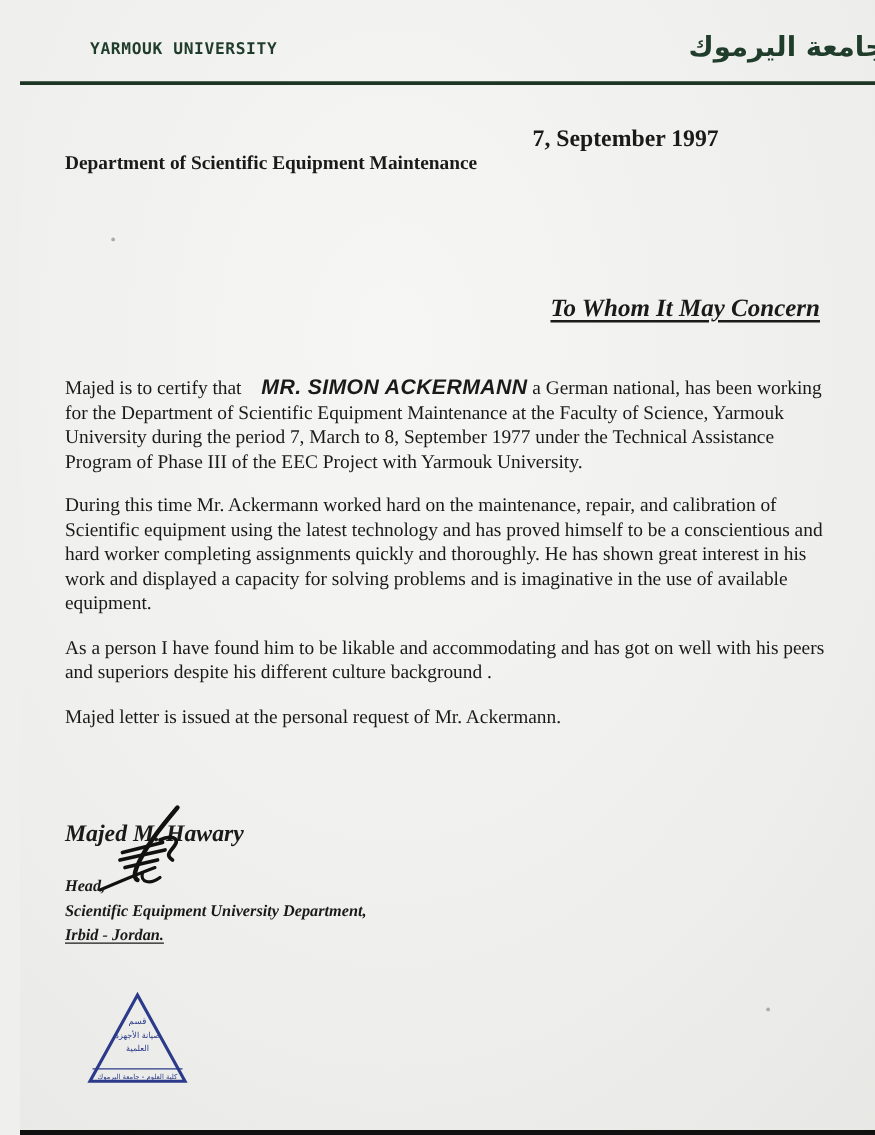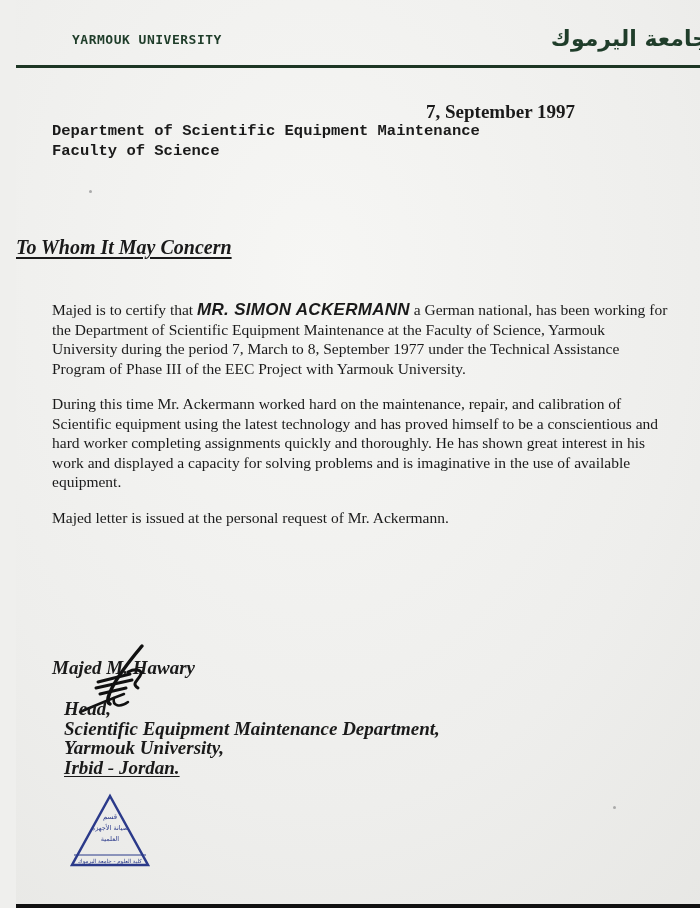--- a/index.html
+++ b/index.html
@@ -33,45 +33,45 @@
     background: #1d3624;
   }
   .date {
     position: absolute; left: 410px; top: 101px;
     font-weight: bold; font-size: 19px;
   }
   .dept {
     position: absolute; left: 36px; top: 121px;
     font-weight: bold; font-size: 15.5px; line-height: 20px;
   }
-  .dept div { white-space: nowrap; font-family: Liberation Mono, monospace; }
+  .dept div { white-space: nowrap; }
   .subject {
-    position: absolute; left: 0; width: 640px; top: 236px; text-align: left;
+    position: absolute; left: 0; width: 640px; top: 236px; text-align: right;
     font-weight: bold; font-style: italic; font-size: 20px;
     text-decoration: underline; text-underline-offset: 3px;
   }
   .body {
     position: absolute; left: 36px; top: 300px; width: 620px;
     font-size: 15.5px; line-height: 19.5px;
   }
   .body p { margin: 0 0 16px 0; }
   .name {
     font-family: "Liberation Sans", sans-serif;
-    font-weight: bold; font-style: italic; font-size: 17px; letter-spacing: 0.3px;
+    font-weight: bold; font-style: italic; font-size: 17px; letter-spacing: 0.3px; margin-left: 12px;
   }
   .sig-name {
     position: absolute; left: 36px; top: 657px;
     font-weight: bold; font-style: italic; font-size: 19px;
   }
   .signature {
     position: absolute; left: 58px; top: 642px; width: 100px; height: 80px;
   }
   .sig-block {
     position: absolute; left: 36px; top: 699px;
-    font-weight: bold; font-style: italic; font-size: 19px; line-height: 19.5px; margin-left: 12px;
+    font-weight: bold; font-style: italic; font-size: 13px; line-height: 19.5px;
   }
   .sig-block div { white-space: nowrap; }
   .sig-block .ul { text-decoration: underline; text-underline-offset: 2px; }
   .stamp {
     position: absolute; left: 52px; top: 793px; width: 84px; height: 76px;
   }
   .bottom-bar {
     position: absolute; left: 0; bottom: 0; width: 700px; height: 4px; background: #111;
   }
   .speck { position: absolute; width: 3px; height: 3px; border-radius: 50%; background: #aaa; }
@@ -82,45 +82,44 @@
 <div class="page">
 
   <div class="lh-en">YARMOUK UNIVERSITY</div>
   <div class="lh-ar">جامعة اليرموك</div>
   <div class="lh-rule"></div>
 
   <div class="date">7, September 1997</div>
 
   <div class="dept">
     <div>Department of Scientific Equipment Maintenance</div>
-    <div>Faculty of Science</div>
   </div>
 
   <div class="subject">To  Whom It May Concern</div>
 
   <div class="body">
     <p><span>Majed is to certify that </span><span class="name">MR. SIMON ACKERMANN</span><span> a German national, has been working for the  Department  of  Scientific Equipment Maintenance at the Faculty of Science, Yarmouk University during  the period   7, March to 8, September  1977  under the Technical Assistance Program  of  Phase III of the  EEC  Project  with Yarmouk University.</span></p>
     <p>During this time Mr. Ackermann  worked  hard  on  the maintenance, repair, and  calibration of Scientific equipment using the latest technology and has proved himself to be a conscientious and hard  worker completing assignments quickly and thoroughly.  He has  shown great interest in his work and displayed a capacity for solving problems and is imaginative in the use of available equipment.</p>
+    <p>As a person I have found him to be likable and accommodating and has got on well with his peers and superiors despite his different culture background .</p>
     <p>Majed letter is issued at the personal request of Mr. Ackermann.</p>
   </div>
 
   <div class="sig-name">Majed M. Hawary</div>
 
   <svg class="signature" viewBox="0 0 100 80">
     <path d="M68 4 C58 16, 46 30, 38 46 C34 54, 32 60, 36 62" fill="none" stroke="#111" stroke-width="3.5" stroke-linecap="round"></path>
     <path d="M24 40 L56 32 M22 46 L58 38 M26 52 L52 46" fill="none" stroke="#111" stroke-width="3" stroke-linecap="round"></path>
     <path d="M54 30 C62 26, 70 28, 66 34 C62 40, 58 42, 64 46" fill="none" stroke="#111" stroke-width="3" stroke-linecap="round"></path>
     <path d="M6 70 C20 64, 34 58, 50 52" fill="none" stroke="#111" stroke-width="2.5" stroke-linecap="round"></path>
     <path d="M40 56 C38 64, 46 66, 54 60" fill="none" stroke="#111" stroke-width="2.5" stroke-linecap="round"></path>
   </svg>
 
   <div class="sig-block">
     <div>Head,</div>
-    <div>Scientific Equipment Maintenance Department,</div>
-    <div>Yarmouk  University,</div>
+    <div>Scientific Equipment University Department,</div>
     <div class="ul">Irbid - Jordan.</div>
   </div>
 
   <svg class="stamp" viewBox="0 0 84 76">
     <polygon points="42,3 80,72 4,72" fill="none" stroke="#2b3a8a" stroke-width="2.5"></polygon>
     <line x1="6" y1="62" x2="78" y2="62" stroke="#2b3a8a" stroke-width="1"></line>
     <text x="42" y="26" text-anchor="middle" font-family="DejaVu Sans, sans-serif" font-size="7" fill="#2b3a8a">قسم</text>
     <text x="42" y="37" text-anchor="middle" font-family="DejaVu Sans, sans-serif" font-size="6.5" fill="#2b3a8a">صيانة الأجهزة</text>
     <text x="42" y="48" text-anchor="middle" font-family="DejaVu Sans, sans-serif" font-size="6.5" fill="#2b3a8a">العلمية</text>
     <text x="42" y="70" text-anchor="middle" font-family="DejaVu Sans, sans-serif" font-size="5.5" fill="#2b3a8a">كلية العلوم - جامعة اليرموك</text>

